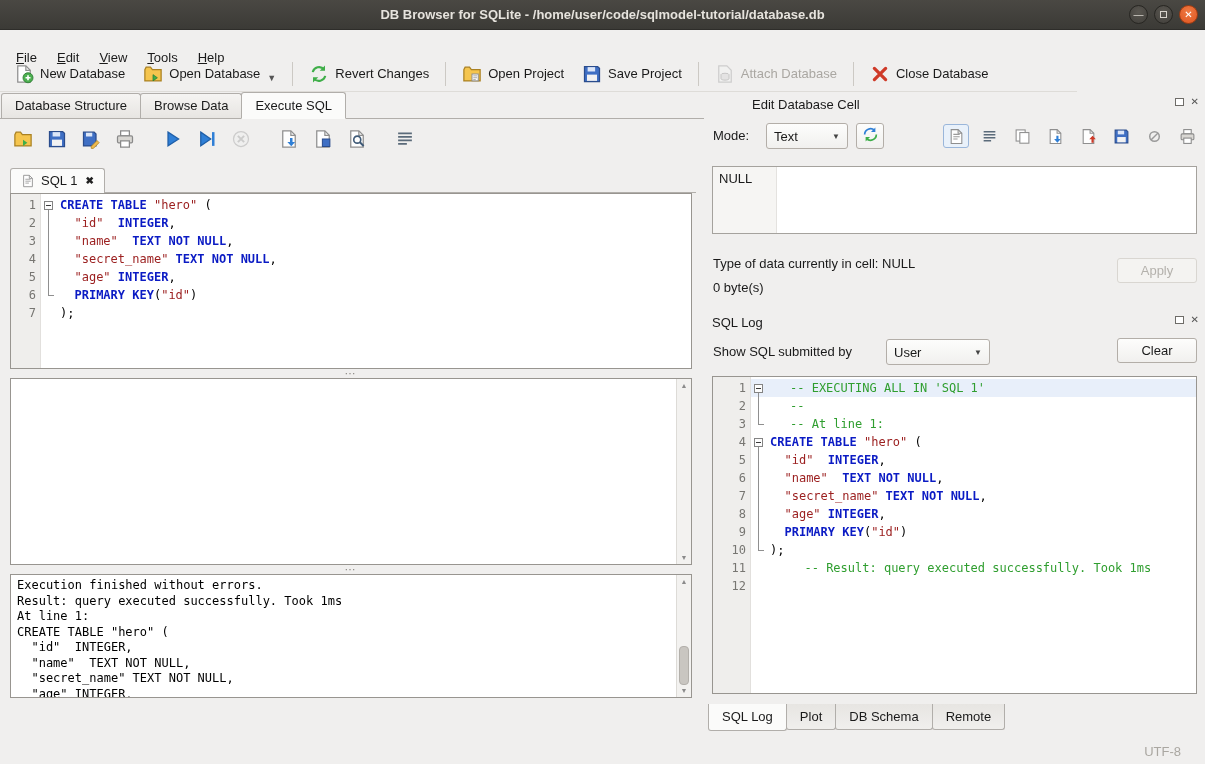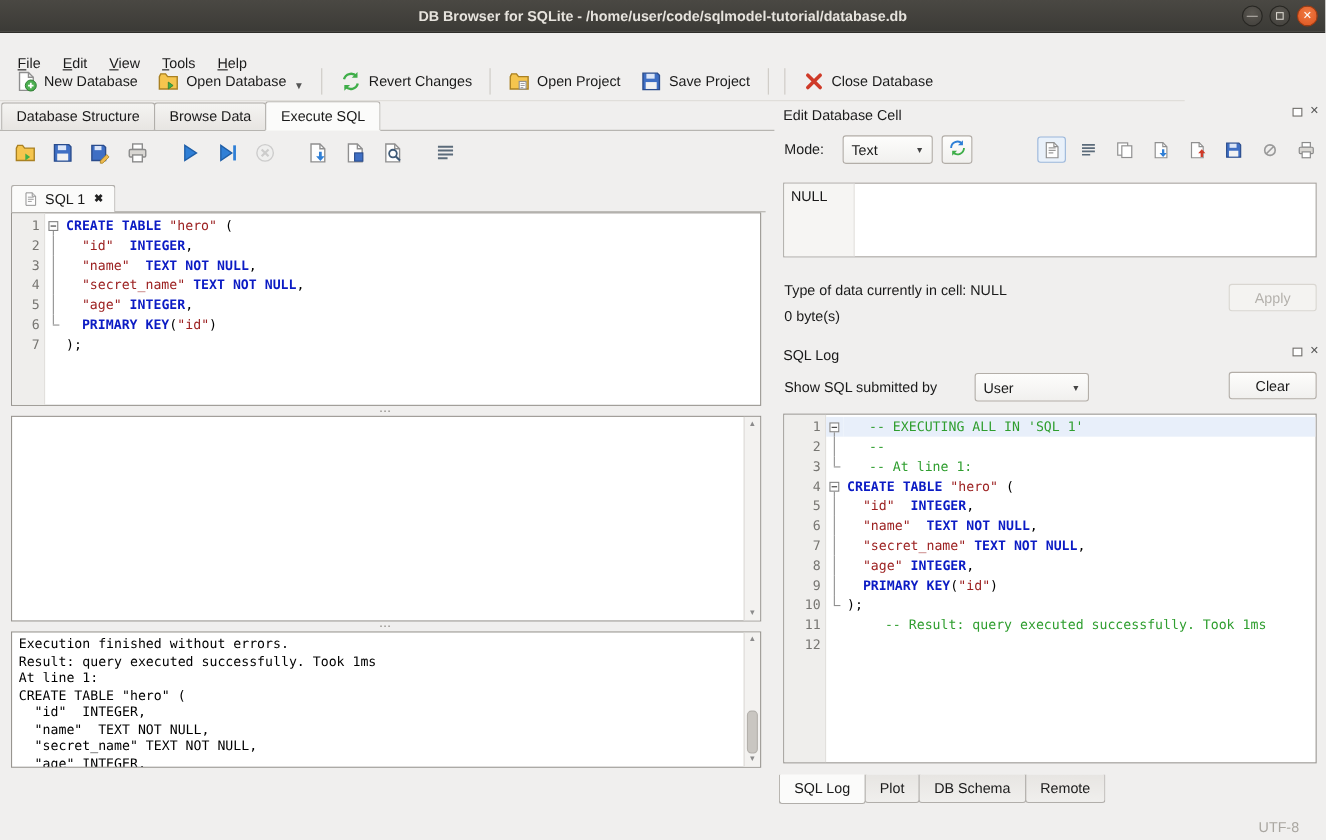--- a/index.html
+++ b/index.html
@@ -124,21 +124,21 @@
                   font-size:7px; text-align:center; line-height:13px; }
   .vscroll .up { top:0; } .vscroll .down { bottom:0; }
   .vscroll .thumb { position:absolute; left:2px; right:2px; border-radius:4px;
                     background:#c9c6c1; border:1px solid #b3b0ab; }
   
   .dock-header { position:absolute; left:0; right:0; height:20px; padding-left:8px;
                  display:flex; align-items:center; }
   .dock-controls { position:absolute; right:6px; top:3px; display:flex; gap:7px; align-items:center; }
   .float-ic { width:9px; height:8px; border:1px solid #6e6c68; background:#fff; }
   .dock-x { font-size:10px; color:#555; line-height:1; }
-  .h1 { top:2px; } .h2 { top:220px; }
+  .h1 { top:2px;margin-left:40px; } .h2 { top:220px; }
   .mode-row { position:absolute; top:30px; left:0; right:0; height:28px; }
   .mode-label { position:absolute; left:9px; top:6px; }
   .combo { position:absolute; height:26px; background:linear-gradient(#fdfdfc,#f1f0ee);
            border:1px solid #b3aea8; border-radius:3px; display:flex; align-items:center;
            padding:0 7px; }
   .combo .cval { flex:1; }
   .combo .carrow { font-size:8px; color:#444; padding-left:8px; }
   .combo-mode { left:62px; top:1px; width:82px; }
   .combo-user { left:182px; top:1px; width:104px; }
   .sq-btn { position:absolute; left:152px; top:1px; width:28px; height:26px;
@@ -244,20 +244,30 @@
       <span class="ticon">
         <svg viewBox="0 0 16 16">
           <path d="M2 2h10.5L14 3.5V14H2z" fill="#3f6fc4" stroke="#2a4c8c"></path>
           <rect x="4.5" y="2.5" width="6" height="3.5" fill="#dce6f8"></rect>
           <rect x="4" y="8.5" width="8" height="5" fill="#f2f2f2"></rect>
         </svg>
       </span>
       <span>Save Project</span>
     </div>
     <div class="tsep"></div>
+    <div class="tool-btn disabled">
+      <span class="ticon">
+        <svg viewBox="0 0 16 16">
+          <path d="M3 1.5h6.5L13 5v9.5H3z" fill="#f3f3f3" stroke="#adadad"></path>
+          <ellipse cx="8" cy="8.6" rx="3.2" ry="1.2" fill="#d9d9d9" stroke="#9f9f9f" stroke-width="0.8"></ellipse>
+          <path d="M4.8 8.6v3.1c0 .7 1.4 1.2 3.2 1.2s3.2-.5 3.2-1.2V8.6" fill="#d9d9d9" stroke="#9f9f9f" stroke-width="0.8"></path>
+        </svg>
+      </span>
+      <span>Attach Database</span>
+    </div>
     <div class="tsep"></div>
     <div class="tool-btn">
       <span class="ticon">
         <svg viewBox="0 0 16 16">
           <path d="M3.5 3.5l9 9m0-9l-9 9" stroke="#cf3a28" stroke-width="2.6" stroke-linecap="round"></path>
         </svg>
       </span>
       <span>Close Database</span>
     </div>
   </div>

